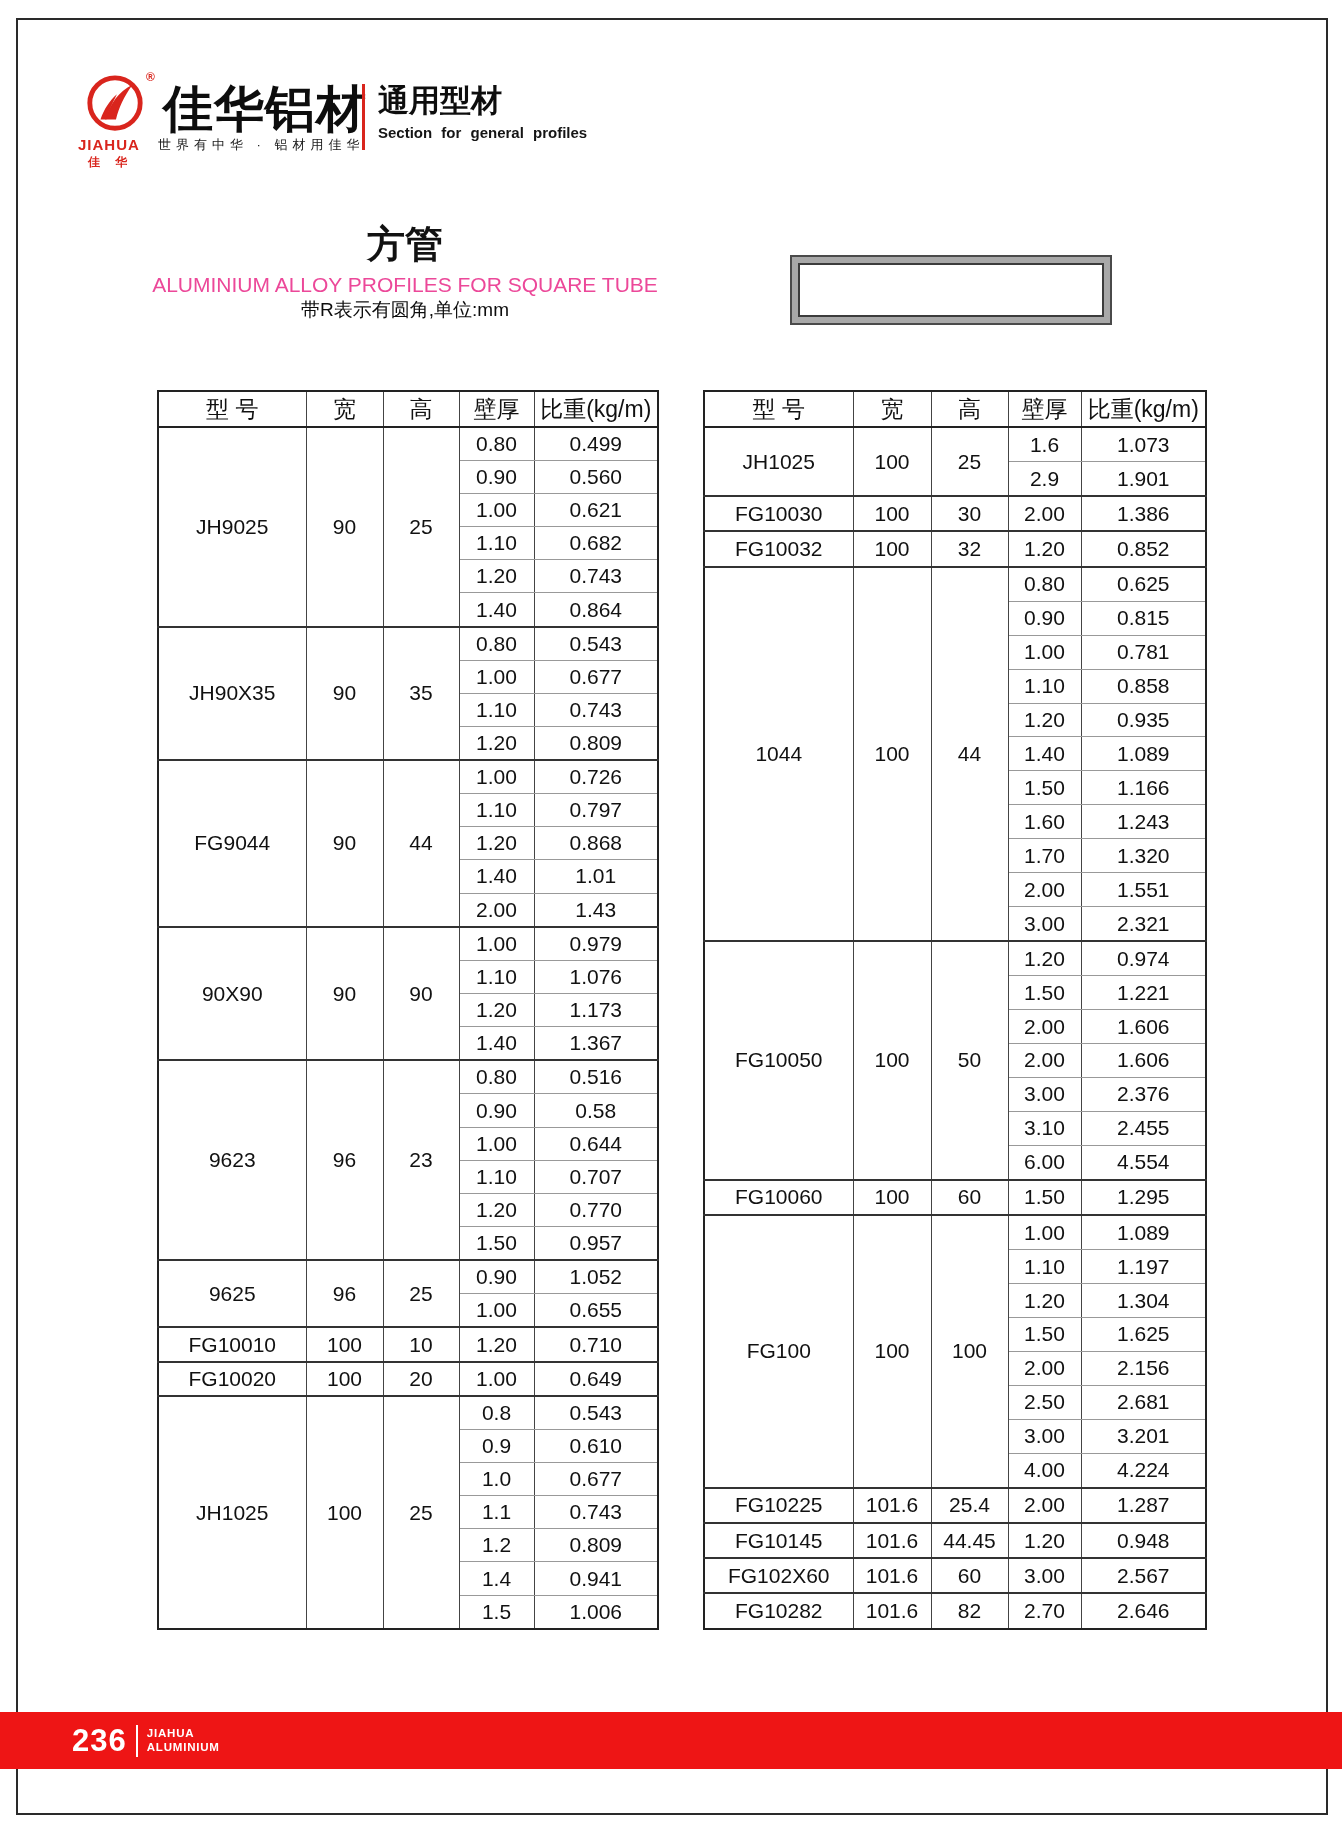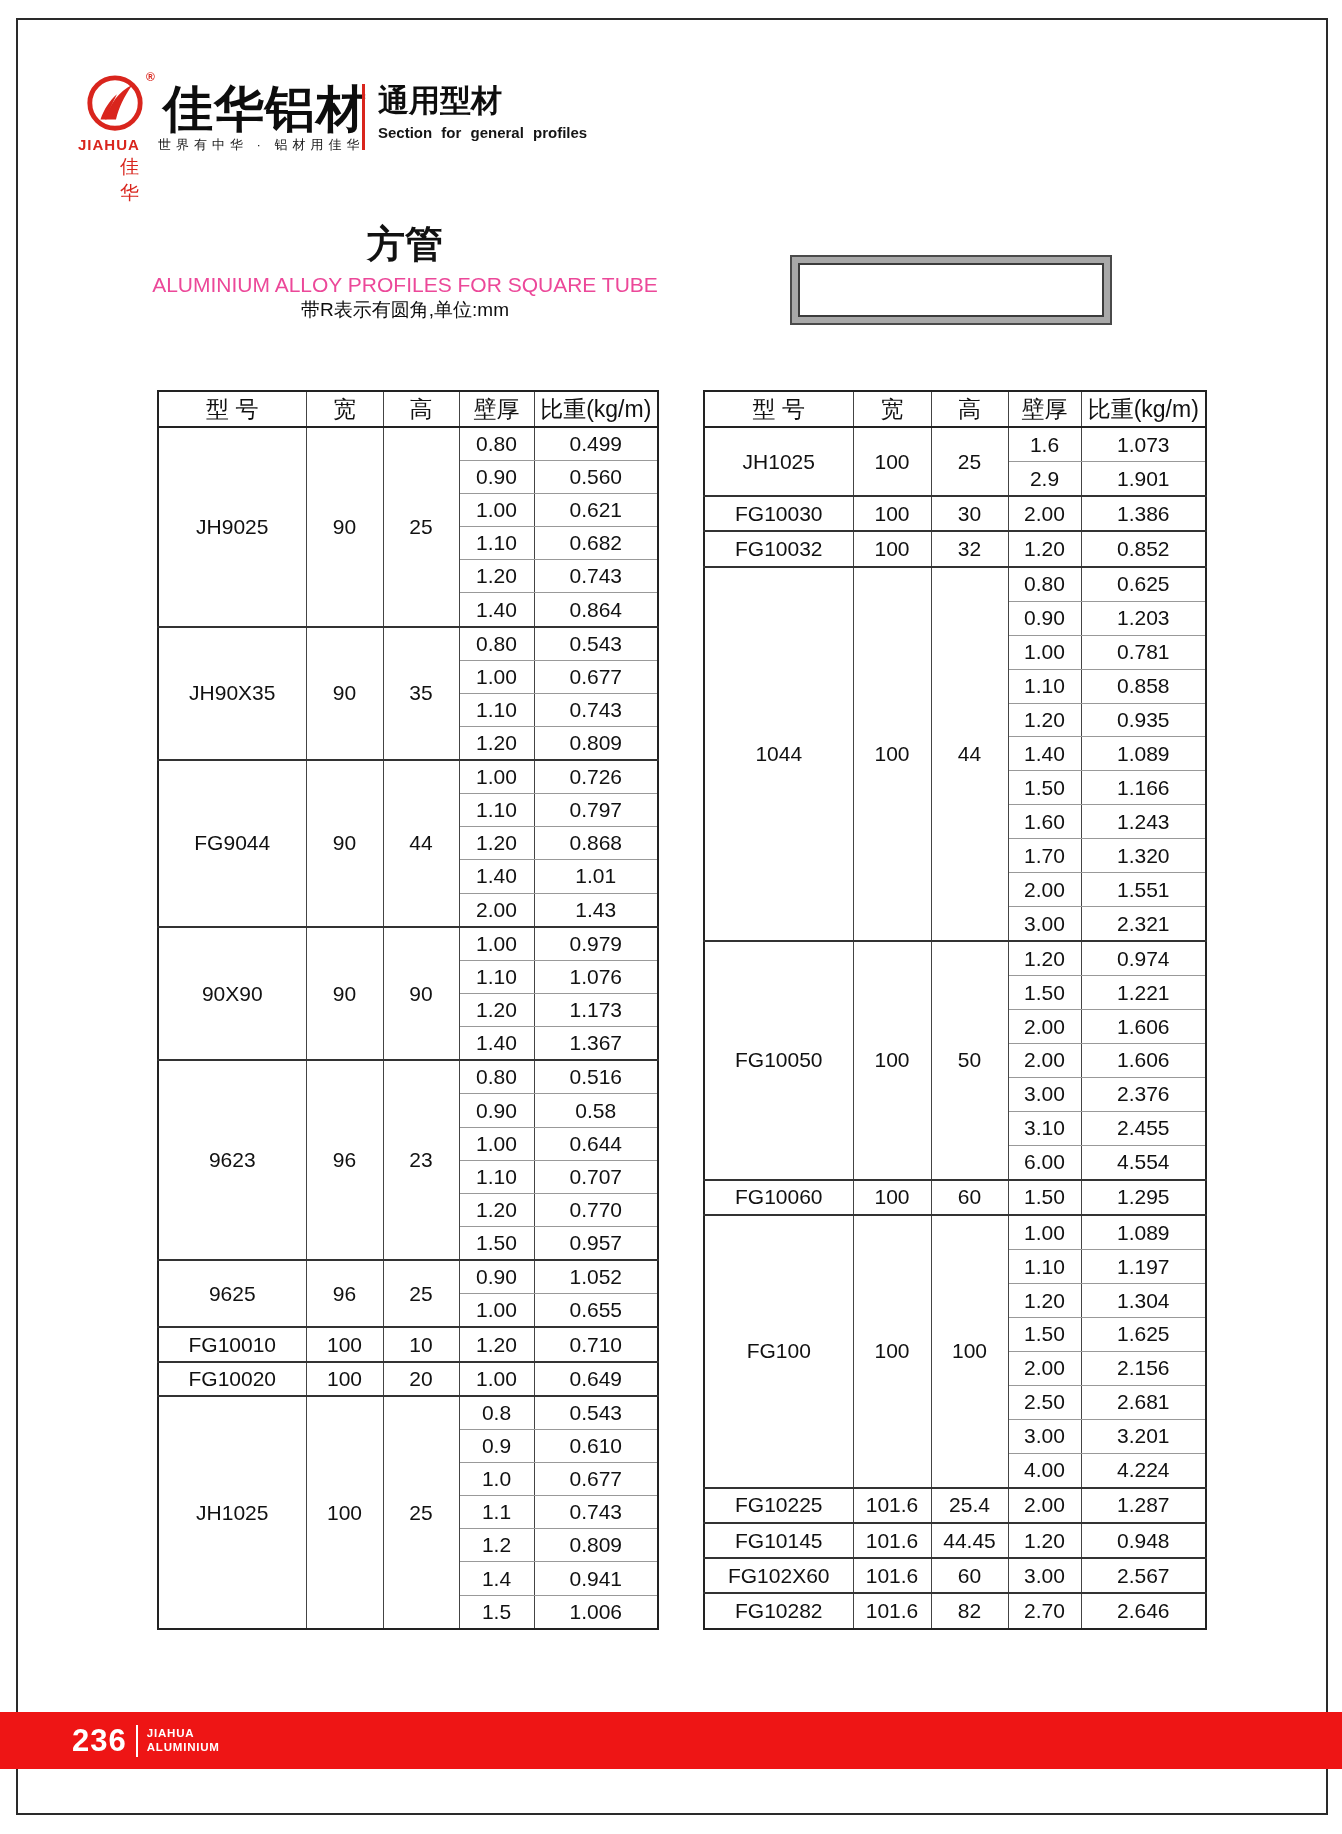--- a/index.html
+++ b/index.html
@@ -14,21 +14,21 @@
   .page{position:relative;width:1342px;height:1834px;background:#fff;overflow:hidden;}
   .page-border{position:absolute;left:16px;top:18px;width:1312px;height:1797px;
     border:2px solid #2a2a2a;box-sizing:border-box;z-index:1;}
 
   
   .brand-header{position:absolute;left:0;top:0;width:100%;height:170px;z-index:2;}
   .logo{position:absolute;left:78px;top:70px;width:80px;height:100px;color:var(--brand-red);}
   .logo svg{position:absolute;left:6px;top:4px;}
   .logo .reg{position:absolute;left:68px;top:0;font-size:12px;color:var(--brand-red);font-weight:bold;}
   .logo-en{position:absolute;left:0;top:66px;font-size:15px;font-weight:bold;letter-spacing:1px;color:var(--brand-red);}
-  .logo-cn{position:absolute;left:10px;top:84px;font-size:19px;font-weight:normal;letter-spacing:6px;color:var(--brand-red);margin-left:32px;}
+  .logo-cn{position:absolute;left:10px;top:84px;font-size:12px;font-weight:bold;letter-spacing:6px;color:var(--brand-red);}
   .brand-cn{position:absolute;left:155px;top:76px;font-size:50px;font-weight:bold;letter-spacing:1px;color:#0d0d0d;margin-left:8px;}
   .brand-slogan{position:absolute;left:158px;top:136px;font-size:13px;letter-spacing:5px;color:#1a1a1a;}
   .header-divider{position:absolute;left:362px;top:84px;width:3px;height:66px;background:var(--brand-red);}
   .section-cn{position:absolute;left:378px;top:80px;font-size:31px;font-weight:bold;color:#0d0d0d;}
   .section-en{position:absolute;left:378px;top:124px;font-size:15px;font-weight:600;word-spacing:5px;color:#151515;}
 
   
   .title-block{position:absolute;left:132px;top:222px;width:546px;text-align:center;z-index:2;}
   .title-cn{margin:0;font-size:38px;font-weight:bold;line-height:1.2;}
   .title-en{margin-top:5px;font-size:21px;color:#ec4899;}
@@ -333,21 +333,21 @@
           </tr>
           <tr class="group-start">
             <td rowspan="11">1044</td>
             <td rowspan="11">100</td>
             <td rowspan="11">44</td>
             <td>0.80</td>
             <td>0.625</td>
           </tr>
           <tr>
             <td>0.90</td>
-            <td>1.203</td>
+            <td>0.815</td>
           </tr>
           <tr>
             <td>1.00</td>
             <td>0.781</td>
           </tr>
           <tr>
             <td>1.10</td>
             <td>0.858</td>
           </tr>
           <tr>

